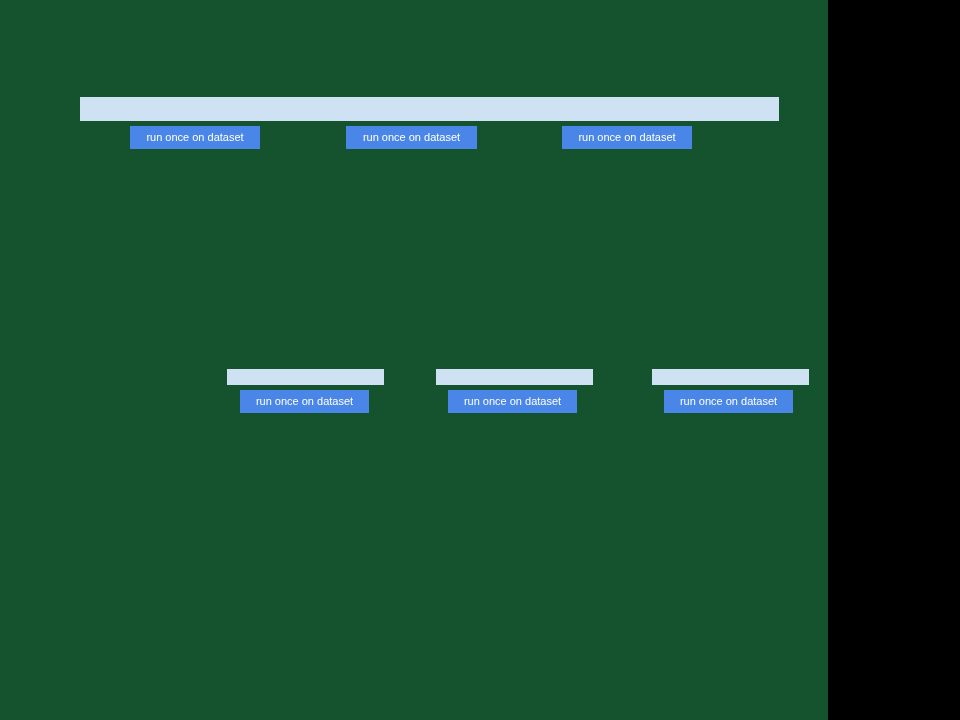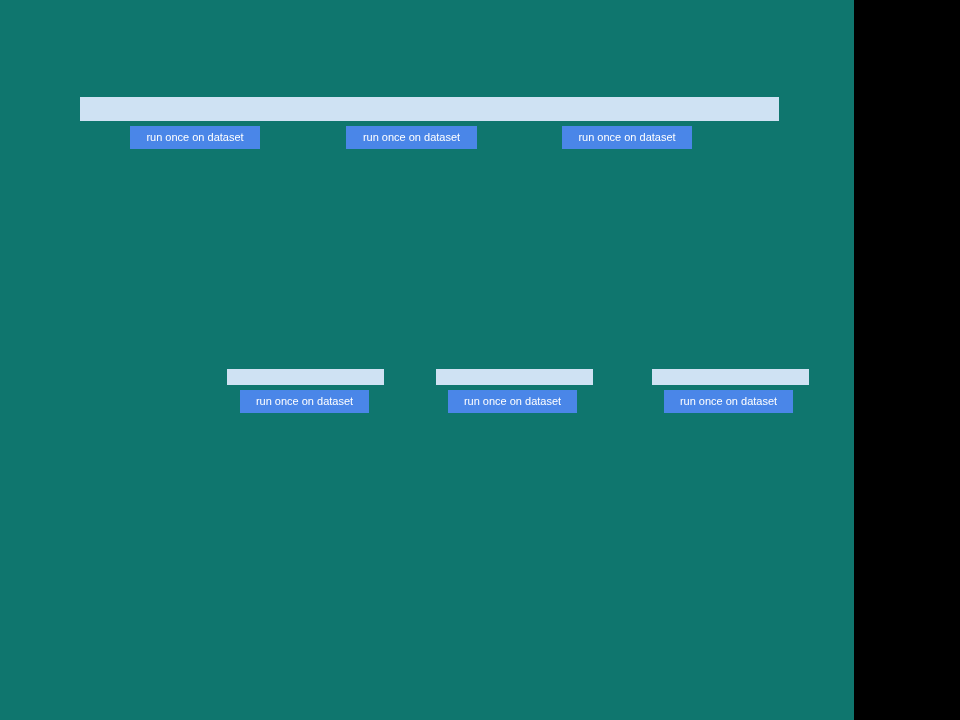--- a/index.html
+++ b/index.html
@@ -4,24 +4,23 @@
 <style>
   html, body {
     margin: 0;
     padding: 0;
     background: #000000;
   }
   #canvas {
     position: relative;
     width: 828px;
     height: 720px;
-    background: #0f766e;
+    background: #14532d;
     overflow: hidden;
     font-family: "Liberation Sans", sans-serif;
-    padding-left: 26px;
   }
   .bar {
     position: absolute;
     background: #cfe2f3;
   }
   .bar-top {
     left: 80px;
     top: 97px;
     width: 699px;
     height: 24px;

